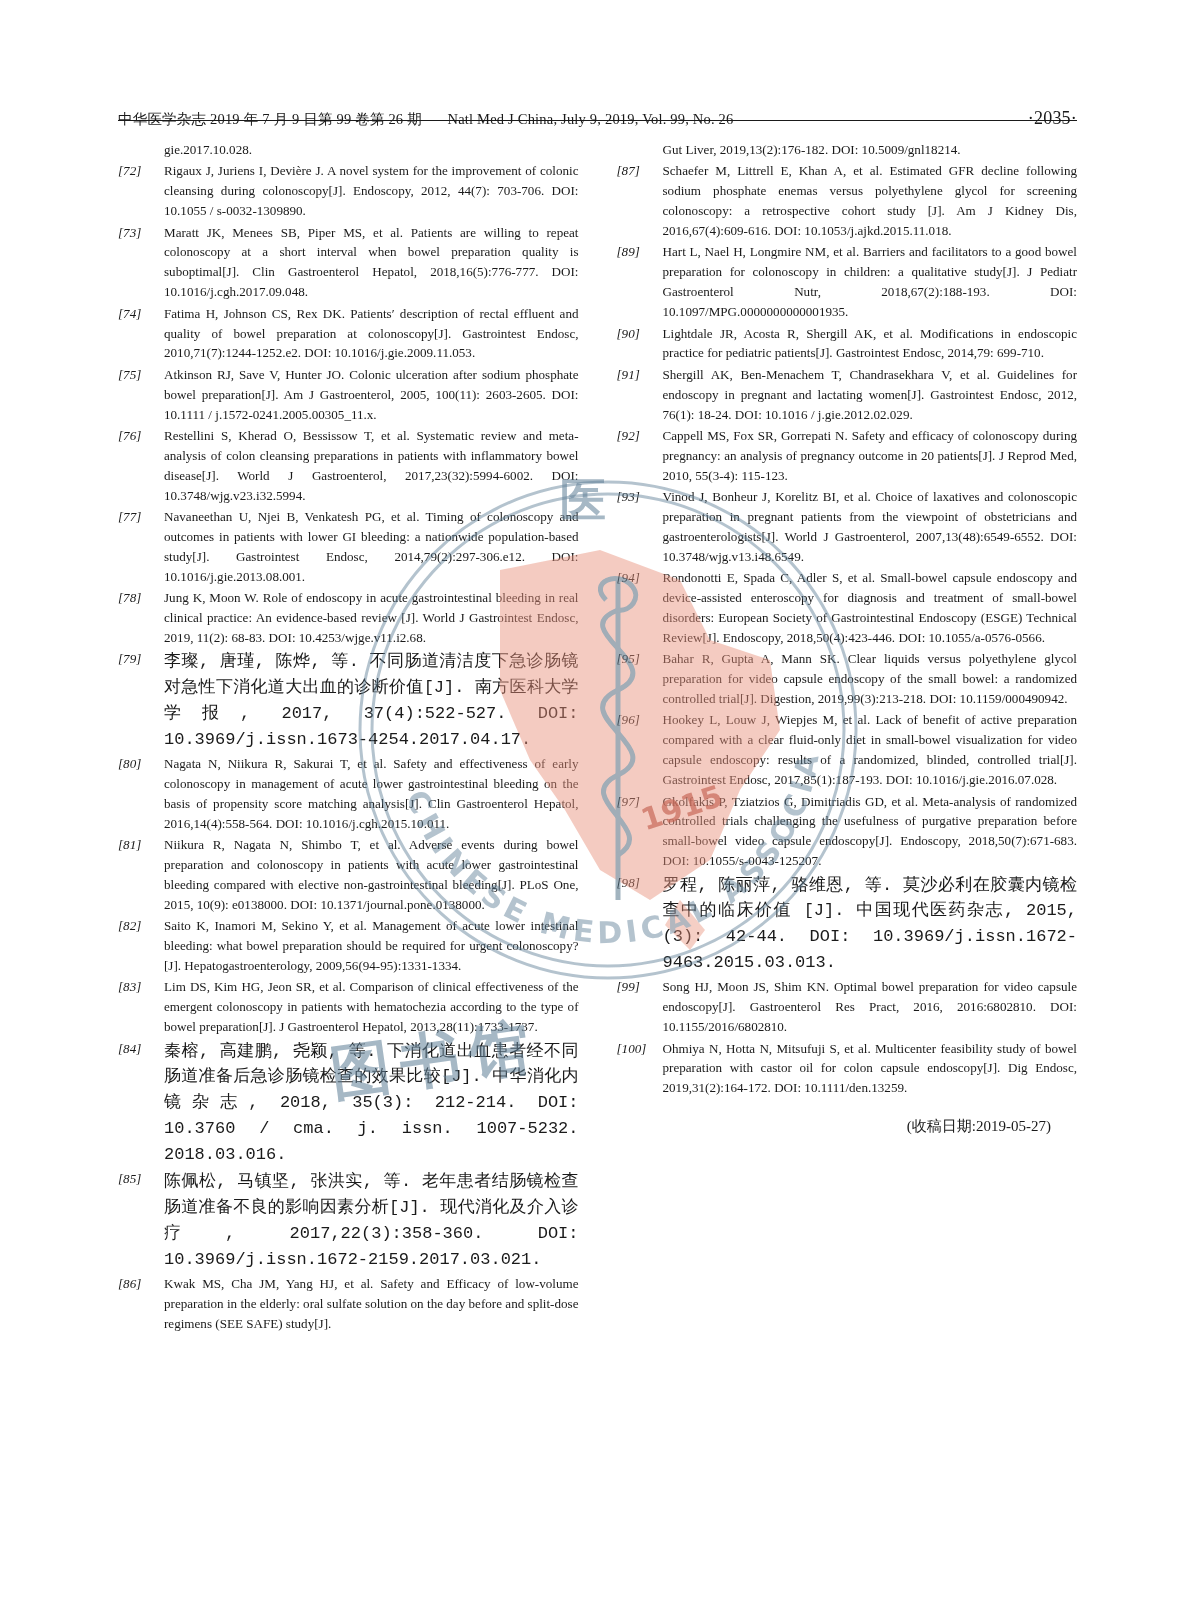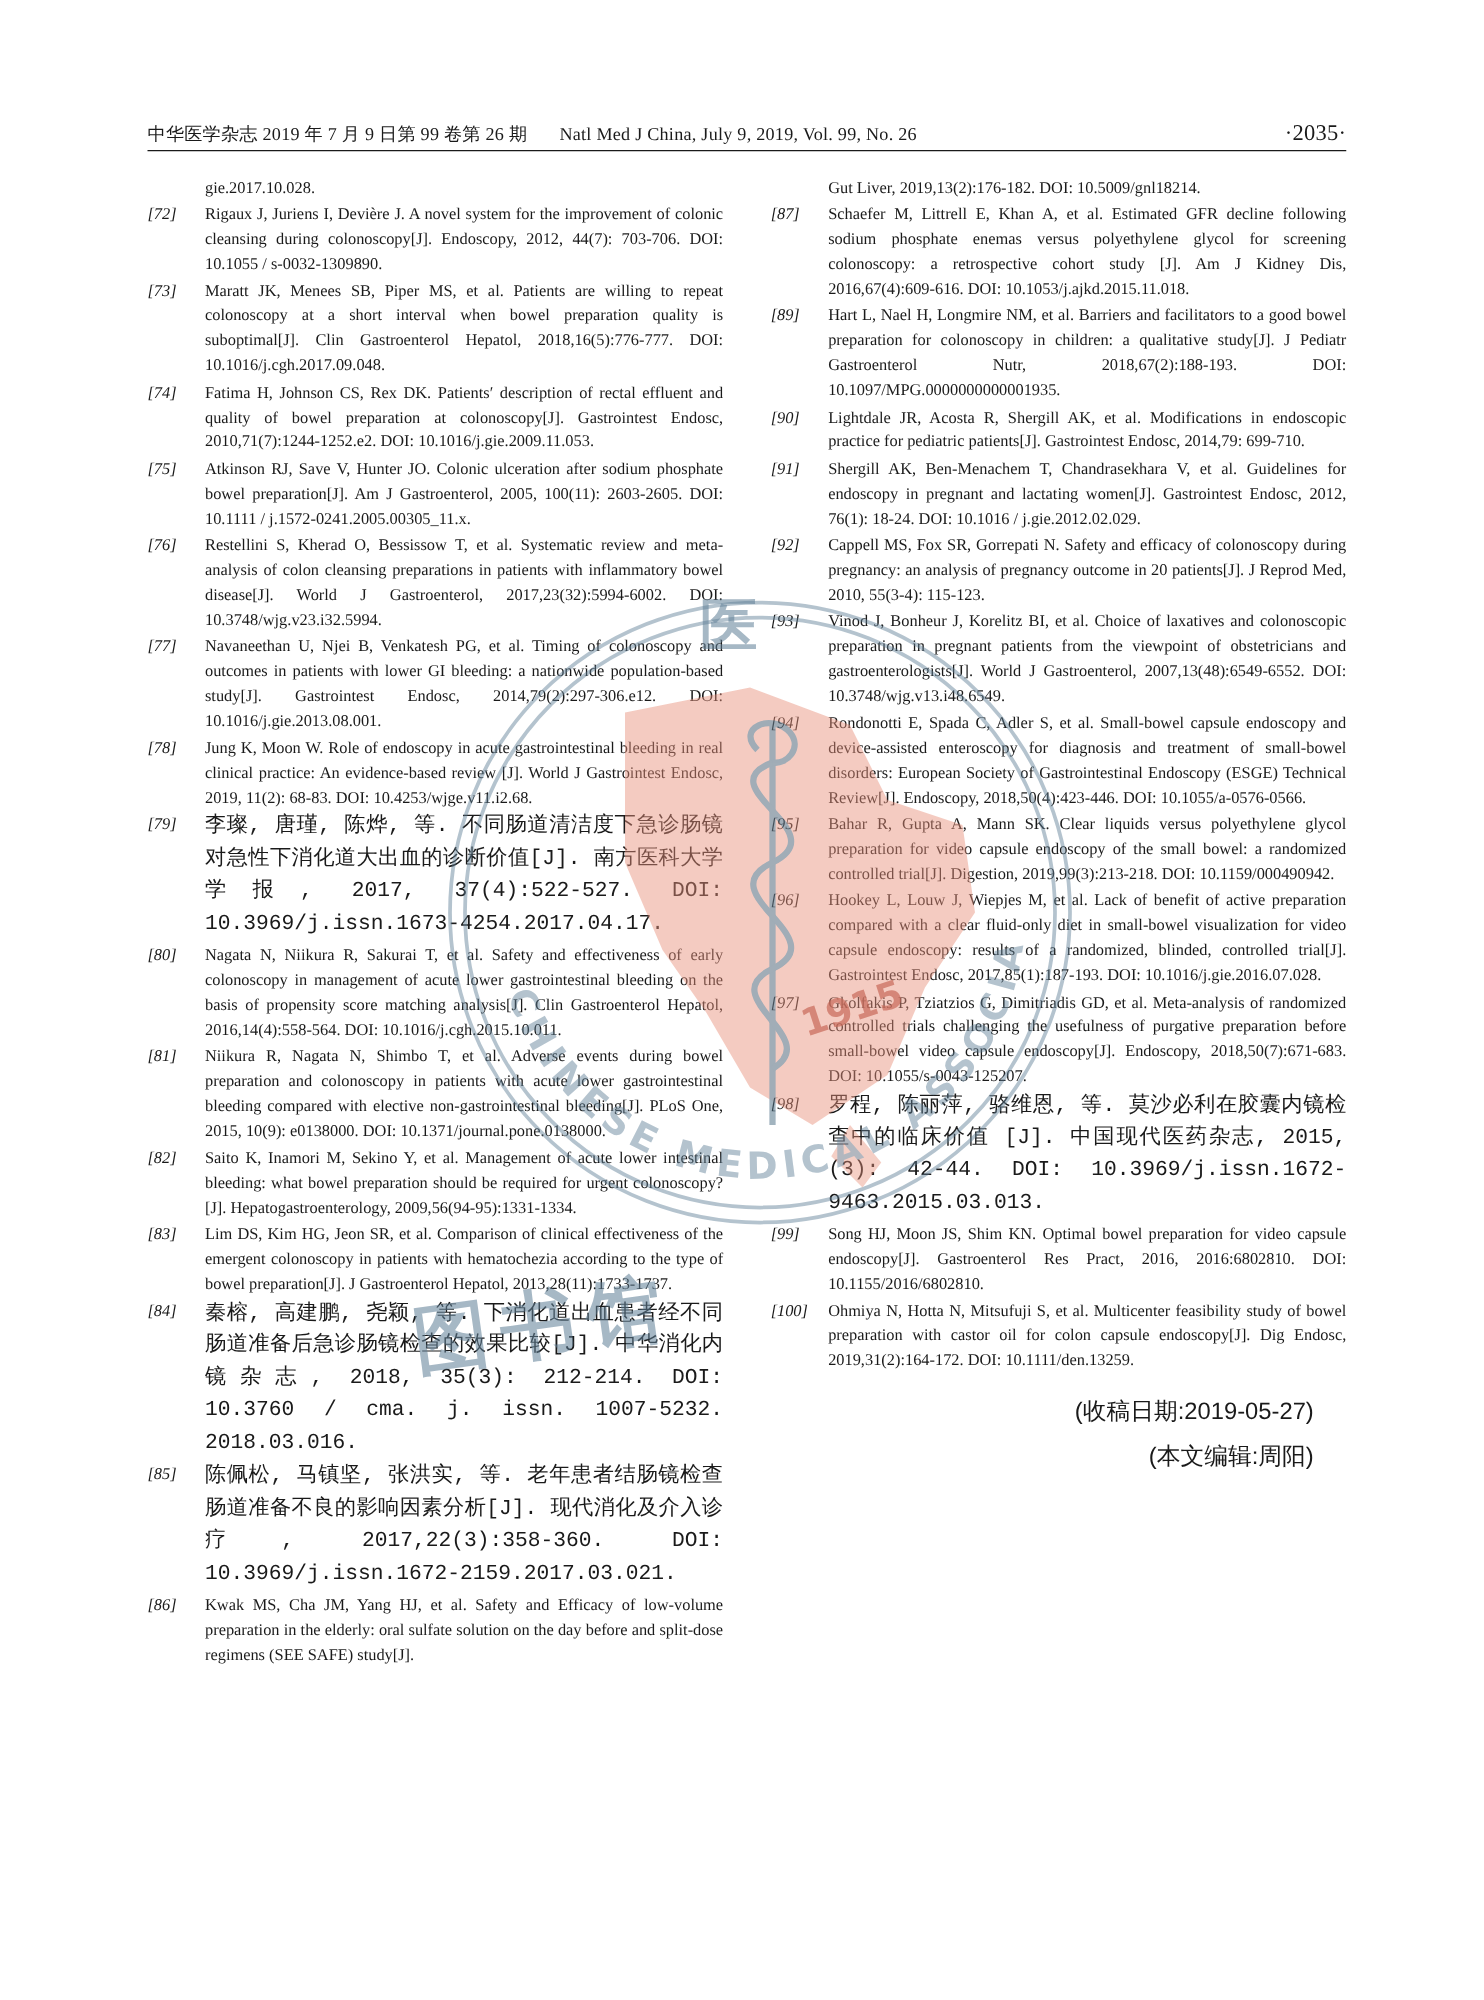--- a/index.html
+++ b/index.html
@@ -13,21 +13,21 @@
     height: 1600px;
     background: #ffffff;
     font-family: "Liberation Serif", serif;
     color: #1a1a1a;
     overflow: hidden;
   }
 
   
   .header {
     position: absolute;
-    top: 96px;
+    top: 108px;
     left: 118px;
     right: 110px;
     display: flex;
     justify-content: space-between;
     align-items: baseline;
     font-size: 14.5px;
     letter-spacing: 0.2px;
   }
   .header-left {
     white-space: nowrap;
@@ -77,23 +77,23 @@
     text-justify: inter-word;
     hyphens: none;
   }
   .ref.cont .num { visibility: hidden; }
 
   .cjk { font-family: Liberation Mono, monospace; font-size: 17px; }
 
   .footer-lines {
     margin-top: 14px;
     text-align: right;
-    font-size: 19px;
+    font-size: 15px;
     line-height: 1.9;
-    font-family: Liberation Sans, sans-serif;
+    font-family: Liberation Serif, serif;
     padding-right: 26px;
   }
 
   
   .stamp {
     position: absolute;
     left: 350px;
     top: 430px;
     width: 520px;
     height: 640px;
@@ -266,21 +266,20 @@
         <div class="ref">
           <div class="num">[99]</div>
           <div class="body">Song HJ, Moon JS, Shim KN. Optimal bowel preparation for video capsule endoscopy[J]. Gastroenterol Res Pract, 2016, 2016:6802810. DOI: 10.1155/2016/6802810.</div>
         </div>
         <div class="ref">
           <div class="num">[100]</div>
           <div class="body">Ohmiya N, Hotta N, Mitsufuji S, et al. Multicenter feasibility study of bowel preparation with castor oil for colon capsule endoscopy[J]. Dig Endosc, 2019,31(2):164-172. DOI: 10.1111/den.13259.</div>
         </div>
         <div class="footer-lines">
           <div>(收稿日期:2019-05-27)</div>
-          <div>(本文编辑:周阳)</div>
         </div>
       </div>
   </div>
 
   <div class="stamp">
     <svg viewBox="0 0 520 640" xmlns="http://www.w3.org/2000/svg">
       <g fill="none" stroke="#5f7f96" stroke-width="3" opacity="0.75">
         <circle cx="258" cy="300" r="248"></circle>
         <circle cx="258" cy="300" r="236"></circle>
       </g>

